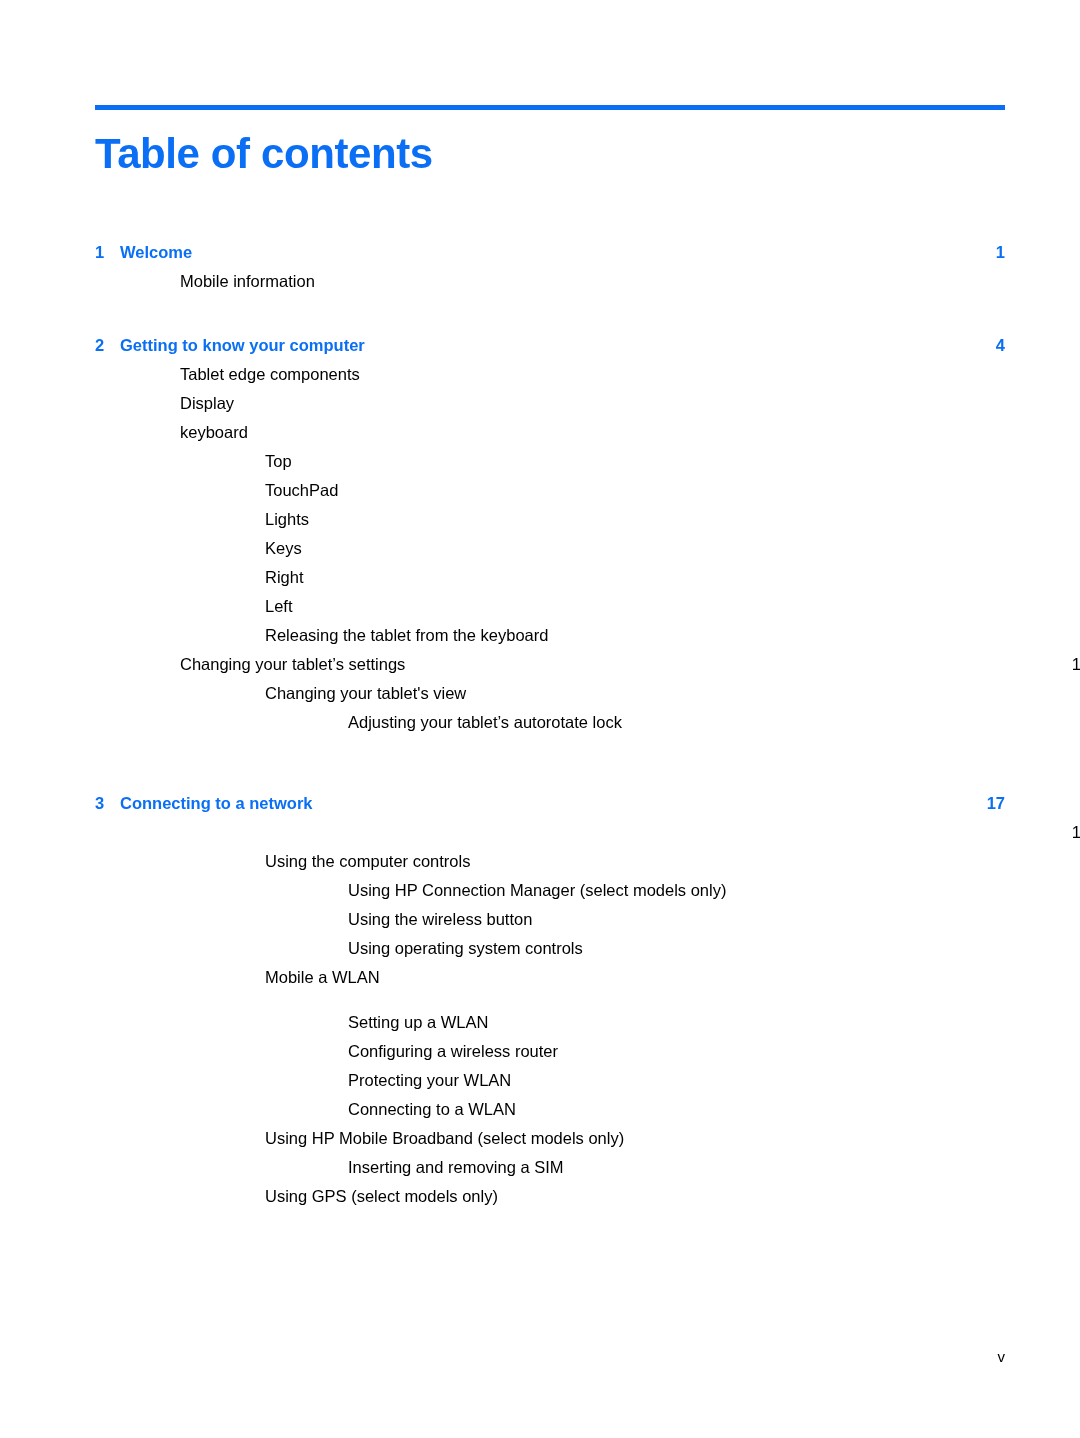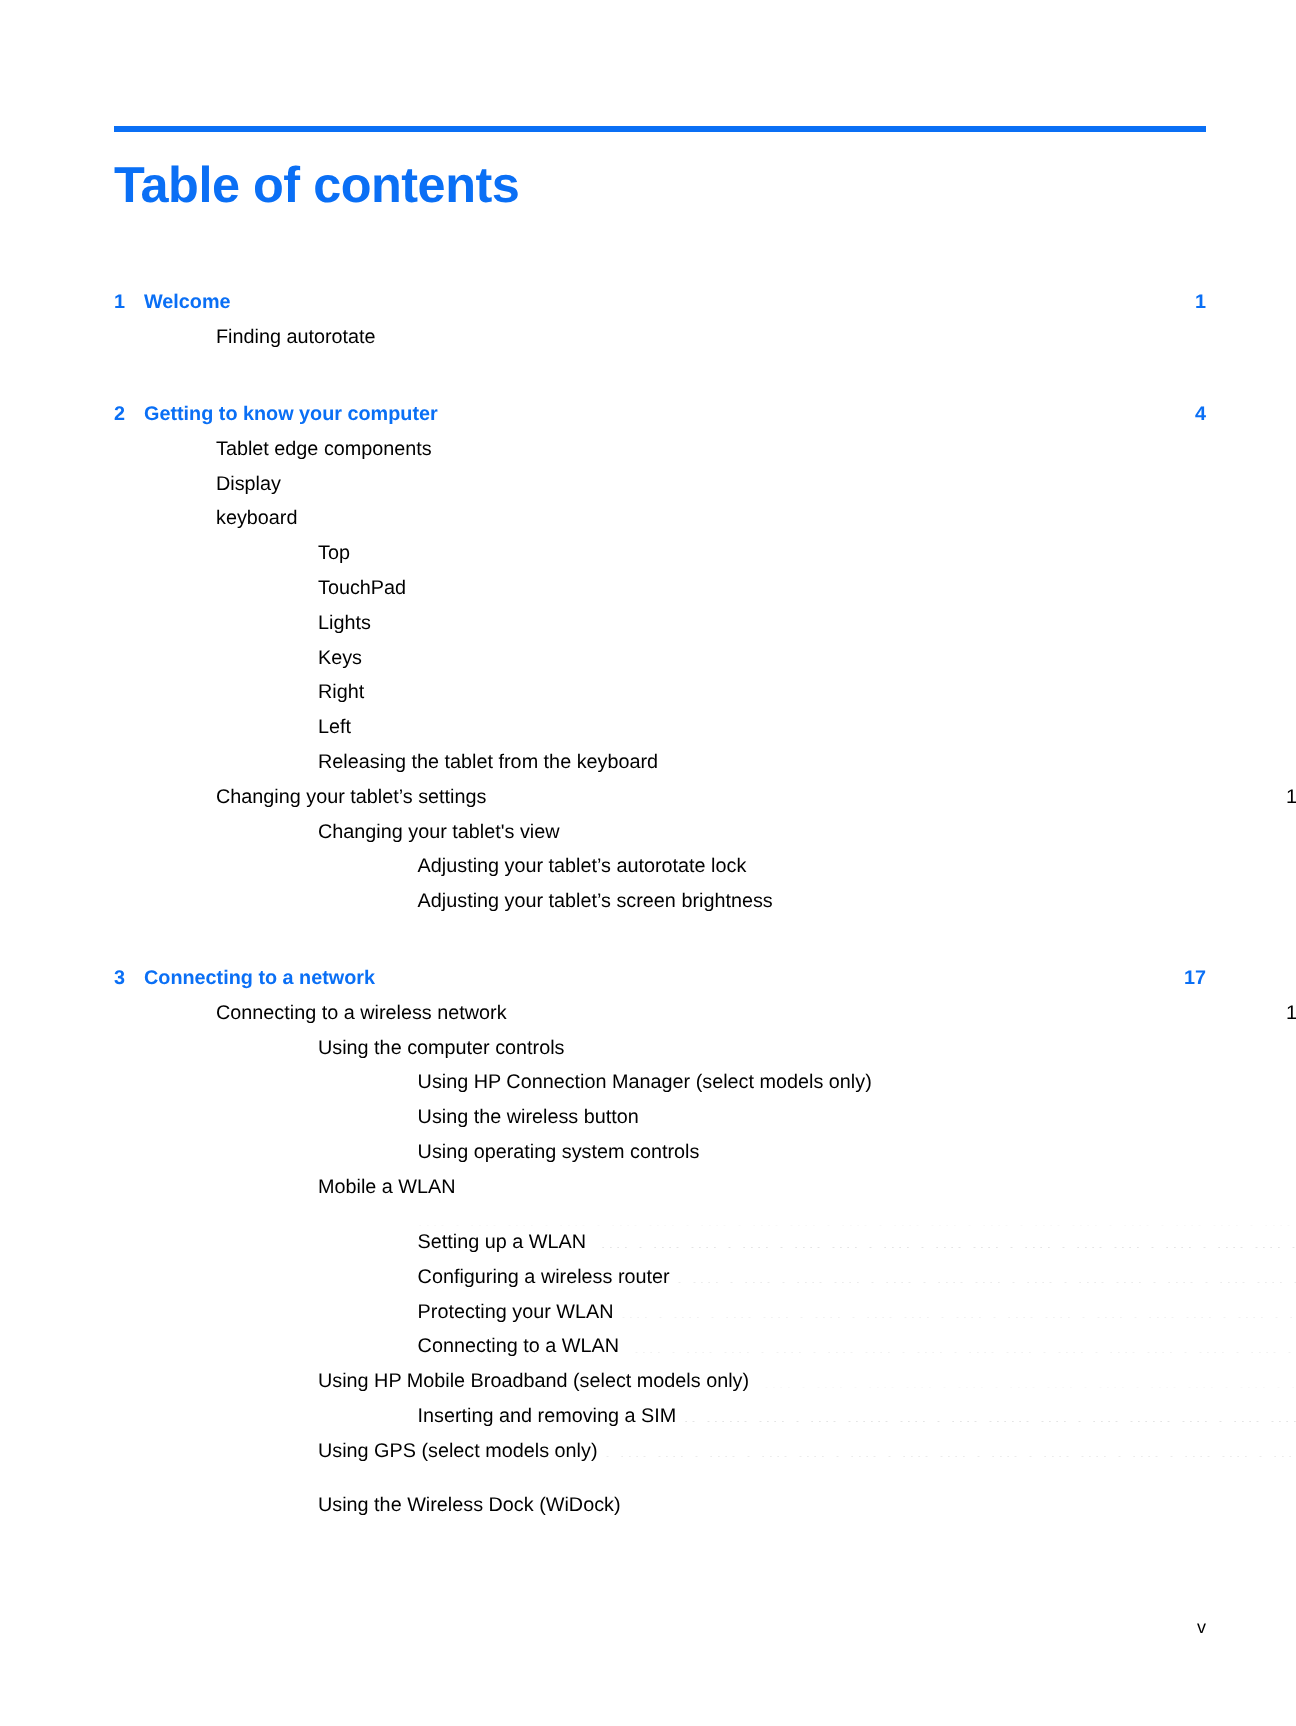--- a/index.html
+++ b/index.html
@@ -129,21 +129,21 @@
   <h1 class="page-title">Table of contents</h1>
 
   <div class="toc" id="toc-list">
       <div class="toc-entry lvl1">
         <span class="num">1</span>
         <span class="label">Welcome</span>
         <span class="leader"></span>
         <span class="pg">1</span>
       </div>
       <div class="toc-entry lvl2">
-        <span class="label">Finding autorotate</span>
+        <span class="label">Mobile information</span>
         <span class="leader"></span>
         <span class="pg">2</span>
       </div>
       <div class="toc-entry lvl1">
         <span class="num">2</span>
         <span class="label">Getting to know your computer</span>
         <span class="leader"></span>
         <span class="pg">4</span>
       </div>
       <div class="toc-entry lvl2">
@@ -196,31 +196,29 @@
       </div>
       <div class="toc-entry lvl3">
         <span class="label">Changing your tablet's view</span>
         <span class="leader"></span>
       </div>
       <div class="toc-entry lvl4">
         <span class="label">Adjusting your tablet’s autorotate lock</span>
         <span class="leader"></span>
       </div>
       <div class="toc-entry lvl4">
-        <span class="label">Adjusting your tablet’s screen brightness</span>
         <span class="leader"></span>
       </div>
       <div class="toc-entry lvl1">
         <span class="num">3</span>
         <span class="label">Connecting to a network</span>
         <span class="leader"></span>
         <span class="pg">17</span>
       </div>
       <div class="toc-entry lvl2">
-        <span class="label">Connecting to a wireless network</span>
         <span class="leader"></span>
         <span class="pg">17</span>
       </div>
       <div class="toc-entry lvl3">
         <span class="label">Using the computer controls</span>
         <span class="leader"></span>
       </div>
       <div class="toc-entry lvl4">
         <span class="label">Using HP Connection Manager (select models only)</span>
         <span class="leader"></span>
@@ -265,20 +263,19 @@
         <span class="leader"></span>
       </div>
       <div class="toc-entry lvl3">
         <span class="label">Using GPS (select models only)</span>
         <span class="leader"></span>
       </div>
       <div class="toc-entry lvl3">
         <span class="leader"></span>
       </div>
       <div class="toc-entry lvl3">
-        <span class="label">Using the Wireless Dock (WiDock)</span>
         <span class="leader"></span>
       </div>
     </div>
 
   <div class="folio">v</div>
 
 </div>
 
 </body></html>

